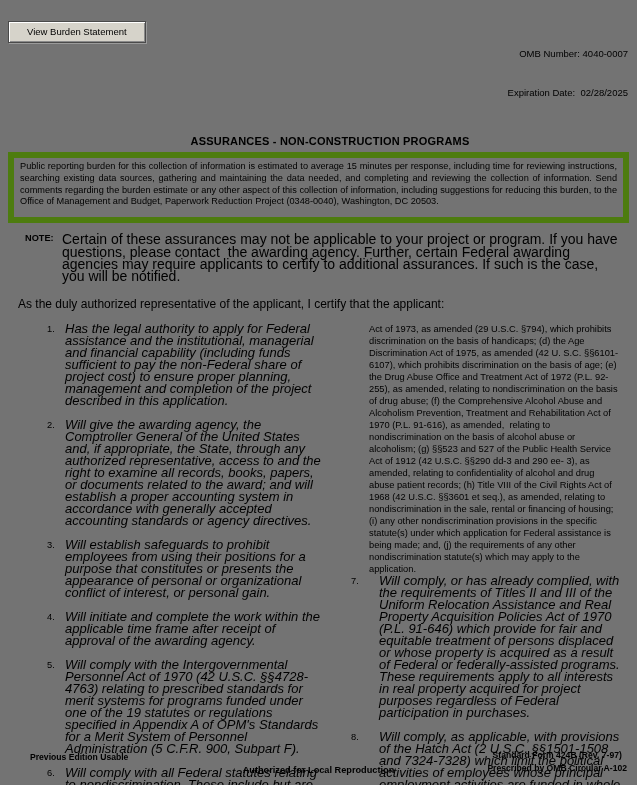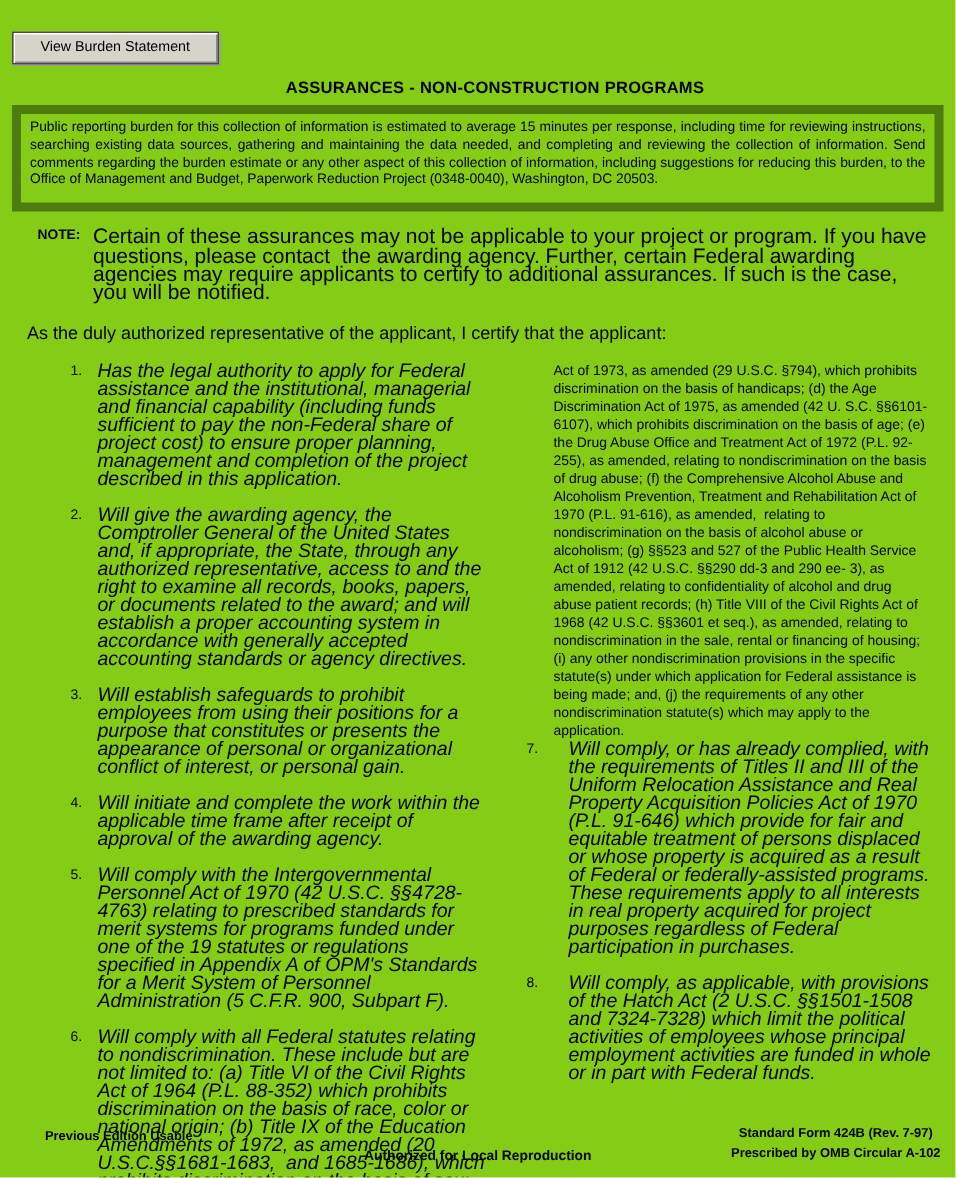--- a/index.html
+++ b/index.html
@@ -2,21 +2,21 @@
 <html><head>
 <meta charset="utf-8">
 <style>
   * { box-sizing: border-box; }
   html, body { margin: 0; padding: 0; background: #fff; }
   body { font-family: "Liberation Sans", sans-serif; color: #000; }
   .page {
     position: relative;
     width: 637px;
     height: 785px;
-    background: #84cc16;
+    background: #737373;
     overflow: hidden;
   }
   .header-row {
     display: flex;
     justify-content: space-between;
     align-items: flex-start;
     padding: 21px 9px 0 8px;
   }
   .burden-btn {
     background: #d6d3ca;
@@ -124,20 +124,24 @@
   .footer-center { position: absolute; left: 0; right: 0; top: 16px; text-align: center; font-size: 9.2px; }
   .footer-right { position: absolute; right: 10px; top: 0; text-align: center; line-height: 12.5px; }
 </style>
 </head>
 <body>
 
 <div class="page">
 
   <div class="header-row">
     <button class="burden-btn">View Burden Statement</button>
+    <div class="omb-block">
+      <div>OMB Number: 4040-0007</div>
+      <div>Expiration Date:  02/28/2025</div>
+    </div>
   </div>
 
   <div class="form-title">ASSURANCES - NON-CONSTRUCTION PROGRAMS</div>
 
   <div class="burden-box">
     <p class="burden-para">Public reporting burden for this collection of information is estimated to average 15 minutes per response, including time for reviewing instructions, searching existing data sources, gathering and maintaining the data needed, and completing and reviewing the collection of information. Send comments regarding the burden estimate or any other aspect of this collection of information, including suggestions for reducing this burden, to the Office of Management and Budget, Paperwork Reduction Project (0348-0040), Washington, DC 20503.</p>
   </div>
 
   <div class="note-row">
     <div class="note-label">NOTE:</div>

